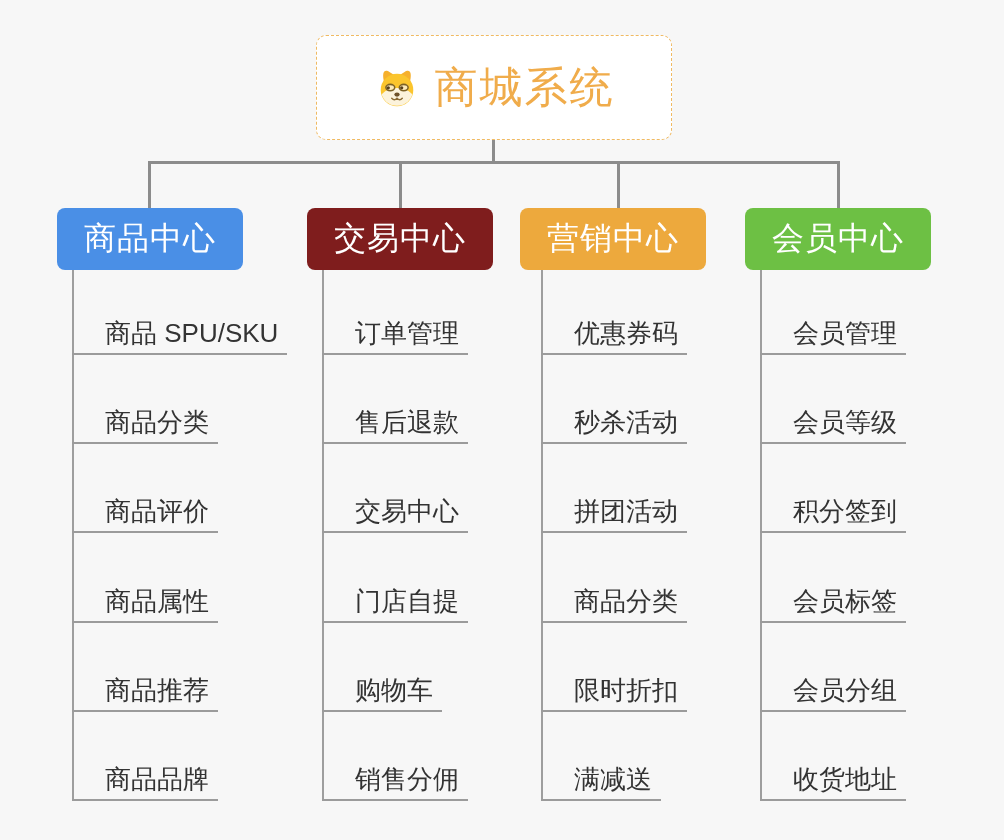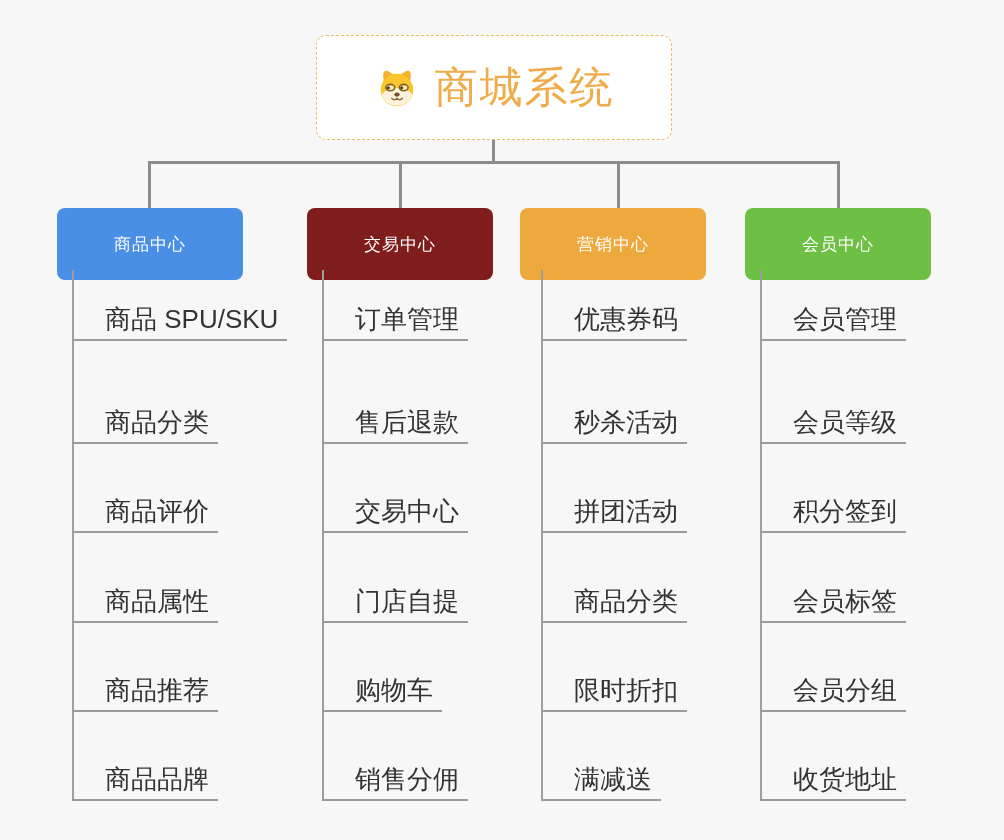--- a/index.html
+++ b/index.html
@@ -35,25 +35,25 @@
   .line{position:absolute;background:#8c8c8c;}
   .stem   {left:492px;top:140px;width:3px;height:22px;}
   .hline  {left:148px;top:161px;width:692px;height:3px;}
   .drop   {top:161px;width:3px;height:47px;}
   .drop.d0{left:148px;}
   .drop.d1{left:399px;}
   .drop.d2{left:617px;}
   .drop.d3{left:837px;}
   
   .branch-header{
-    position:absolute;top:208px;width:186px;height:72px;
+    position:absolute;top:208px;width:186px;height:62px;
     border-radius:8px;
     display:flex;align-items:center;justify-content:center;
     color:#ffffff;
-    font-size:17px;
+    font-size:32px;
     letter-spacing:1px;
     box-sizing:border-box;
   }
   .branch-header.b0{left:57px;}
   .branch-header.b1{left:307px;}
   .branch-header.b2{left:498px;margin-left:22px;}
   .branch-header.b3{left:745px;}
   
   .trunk{
     position:absolute;top:270px;height:531px;width:2px;
@@ -70,21 +70,21 @@
     color:#333333;
     line-height:32px;
     padding:0 9px 4px 33px;
     border-bottom:2px solid #9b9b9b;
     white-space:nowrap;
   }
   .leaf.c0{left:72px;}
   .leaf.c1{left:322px;}
   .leaf.c2{left:541px;}
   .leaf.c3{left:760px;}
-  .leaf.r0{top:303px;}
+  .leaf.r0{top:317px;}
   .leaf.r1{top:406px;}
   .leaf.r2{top:495px;}
   .leaf.r3{top:585px;}
   .leaf.r4{top:674px;}
   .leaf.r5{top:763px;}
 </style>
 </head>
 <body>
 
 <div class="canvas">

